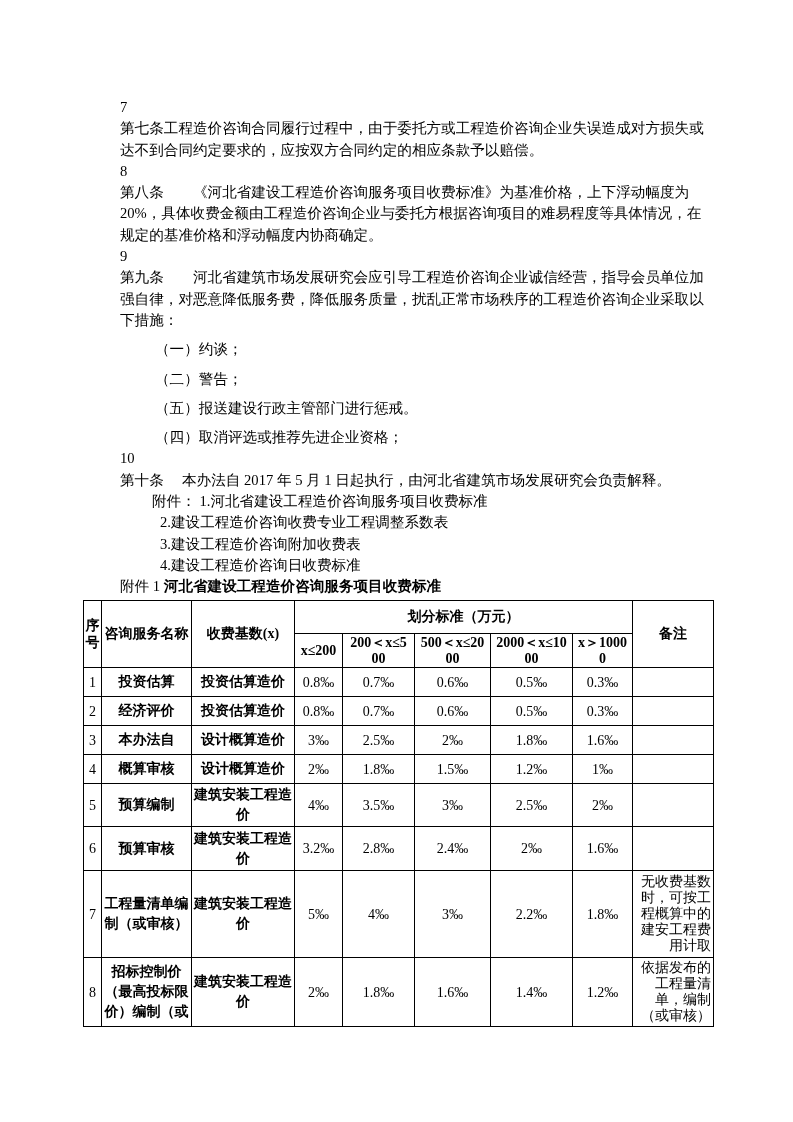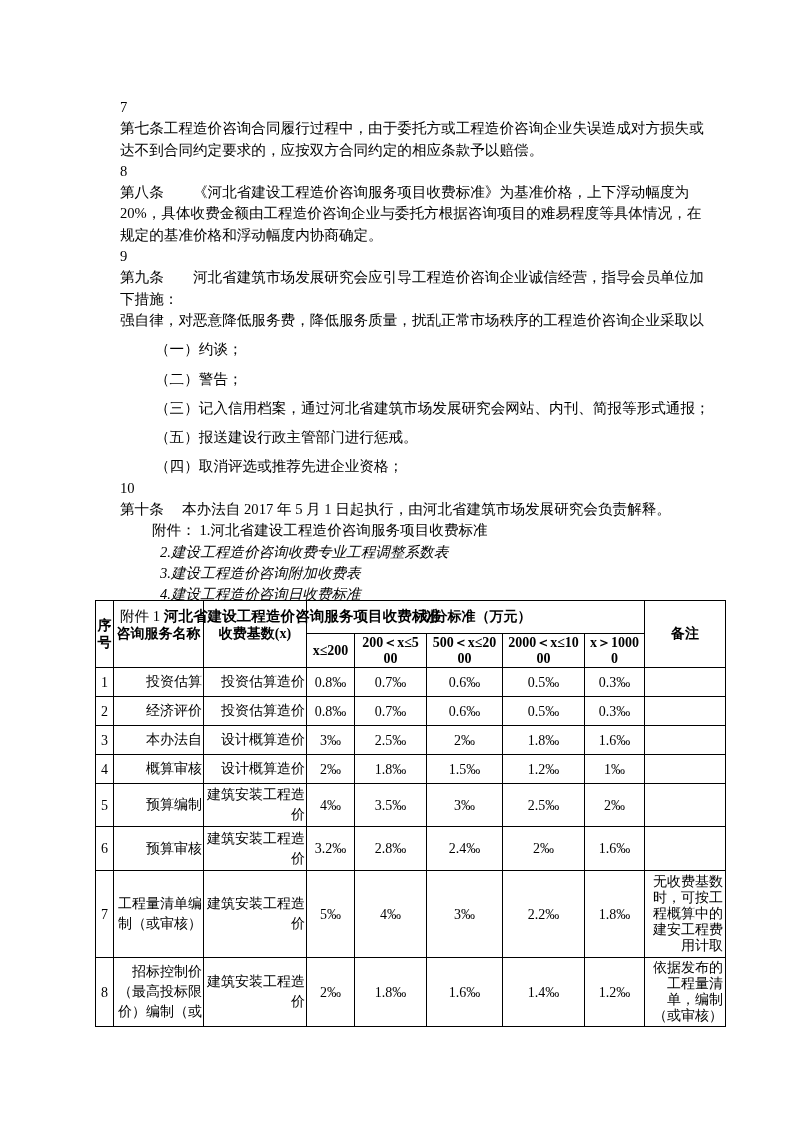--- a/index.html
+++ b/index.html
@@ -4,53 +4,52 @@
 <style>
   html,body{margin:0;padding:0;background:#ffffff;}
   .page{position:relative;width:793px;height:1122px;background:#fff;overflow:hidden;
         color:#000;font-family:"Liberation Serif",serif;}
   .doc-text{position:absolute;left:120px;top:97px;width:580px;font-size:14.6px;}
   .line{height:21.3px;line-height:21.3px;white-space:nowrap;}
   .t-num{}
   .t-body{}
   .t-list{padding-left:35px;margin-top:8px;}
   .t-attach-label{padding-left:32px;}
-  .t-attach-item{padding-left:40px;font-style:italic;}
+  .t-attach-item{padding-left:40px;}
   .t-title .bold{font-weight:bold;margin-top:29px;}
-  table.fee{position:absolute;left:95px;top:600px;width:630px;
+  table.fee{position:absolute;left:83px;top:600px;width:630px;
             border-collapse:collapse;table-layout:fixed;font-size:14px;border-radius:30px;}
   .fee th,.fee td{border:1px solid #000;padding:0 2px;text-align:center;
                   vertical-align:middle;font-weight:normal;line-height:19px;}
   .fee thead th{font-weight:bold;line-height:18px;}
   .fee tr.ranges th{white-space:pre-line;line-height:16px;word-break:break-all;}
-  .fee td.c-service,.fee td.c-base{text-align:right;padding:0 1px;line-height:20px;}
+  .fee td.c-service,.fee td.c-base{text-align:center;padding:0 1px;line-height:20px;font-weight:bold;}
   .fee td.c-note{text-align:right;line-height:16px;word-break:break-all;font-family:Liberation Serif, serif;}
   .fee td.c-no{padding:0;}
   .fee th.h-seq{padding:0 1px;line-height:17px;word-break:break-all;}
 </style>
 </head>
 <body>
 
 <div class="page">
 
   <div class="doc-text">
       <div class="line t-num">7</div>
       <div class="line t-body">第七条工程造价咨询合同履行过程中，由于委托方或工程造价咨询企业失误造成对方损失或</div>
       <div class="line t-body">达不到合同约定要求的，应按双方合同约定的相应条款予以赔偿。</div>
       <div class="line t-num">8</div>
       <div class="line t-body">第八条　　《河北省建设工程造价咨询服务项目收费标准》为基准价格，上下浮动幅度为</div>
       <div class="line t-body">20%，具体收费金额由工程造价咨询企业与委托方根据咨询项目的难易程度等具体情况，在</div>
       <div class="line t-body">规定的基准价格和浮动幅度内协商确定。</div>
       <div class="line t-num">9</div>
       <div class="line t-body">第九条　　河北省建筑市场发展研究会应引导工程造价咨询企业诚信经营，指导会员单位加</div>
+      <div class="line t-body">强自律，对恶意降低服务费，降低服务质量，扰乱正常市场秩序的工程造价咨询企业采取以</div>
       <div class="line t-body">下措施：</div>
-      <div class="line t-body">强自律，对恶意降低服务费，降低服务质量，扰乱正常市场秩序的工程造价咨询企业采取以</div>
       <div class="line t-list">（一）约谈；</div>
       <div class="line t-list">（二）警告；</div>
-      <div class="line t-list">（三）记入信用档案，通过河北省建筑市场发展研究会网站、内刊、简报等形式通报；</div>
       <div class="line t-list">（五）报送建设行政主管部门进行惩戒。</div>
       <div class="line t-list">（四）取消评选或推荐先进企业资格；</div>
       <div class="line t-num">10</div>
       <div class="line t-body">第十条　 本办法自 2017 年 5 月 1 日起执行，由河北省建筑市场发展研究会负责解释。</div>
       <div class="line t-attach-label">附件：  1.河北省建设工程造价咨询服务项目收费标准</div>
       <div class="line t-attach-item">2.建设工程造价咨询收费专业工程调整系数表</div>
       <div class="line t-attach-item">3.建设工程造价咨询附加收费表</div>
       <div class="line t-attach-item">4.建设工程造价咨询日收费标准</div>
       <div class="line t-title"><span>附件 1 </span><span class="bold">河北省建设工程造价咨询服务项目收费标准</span></div>
     </div>

